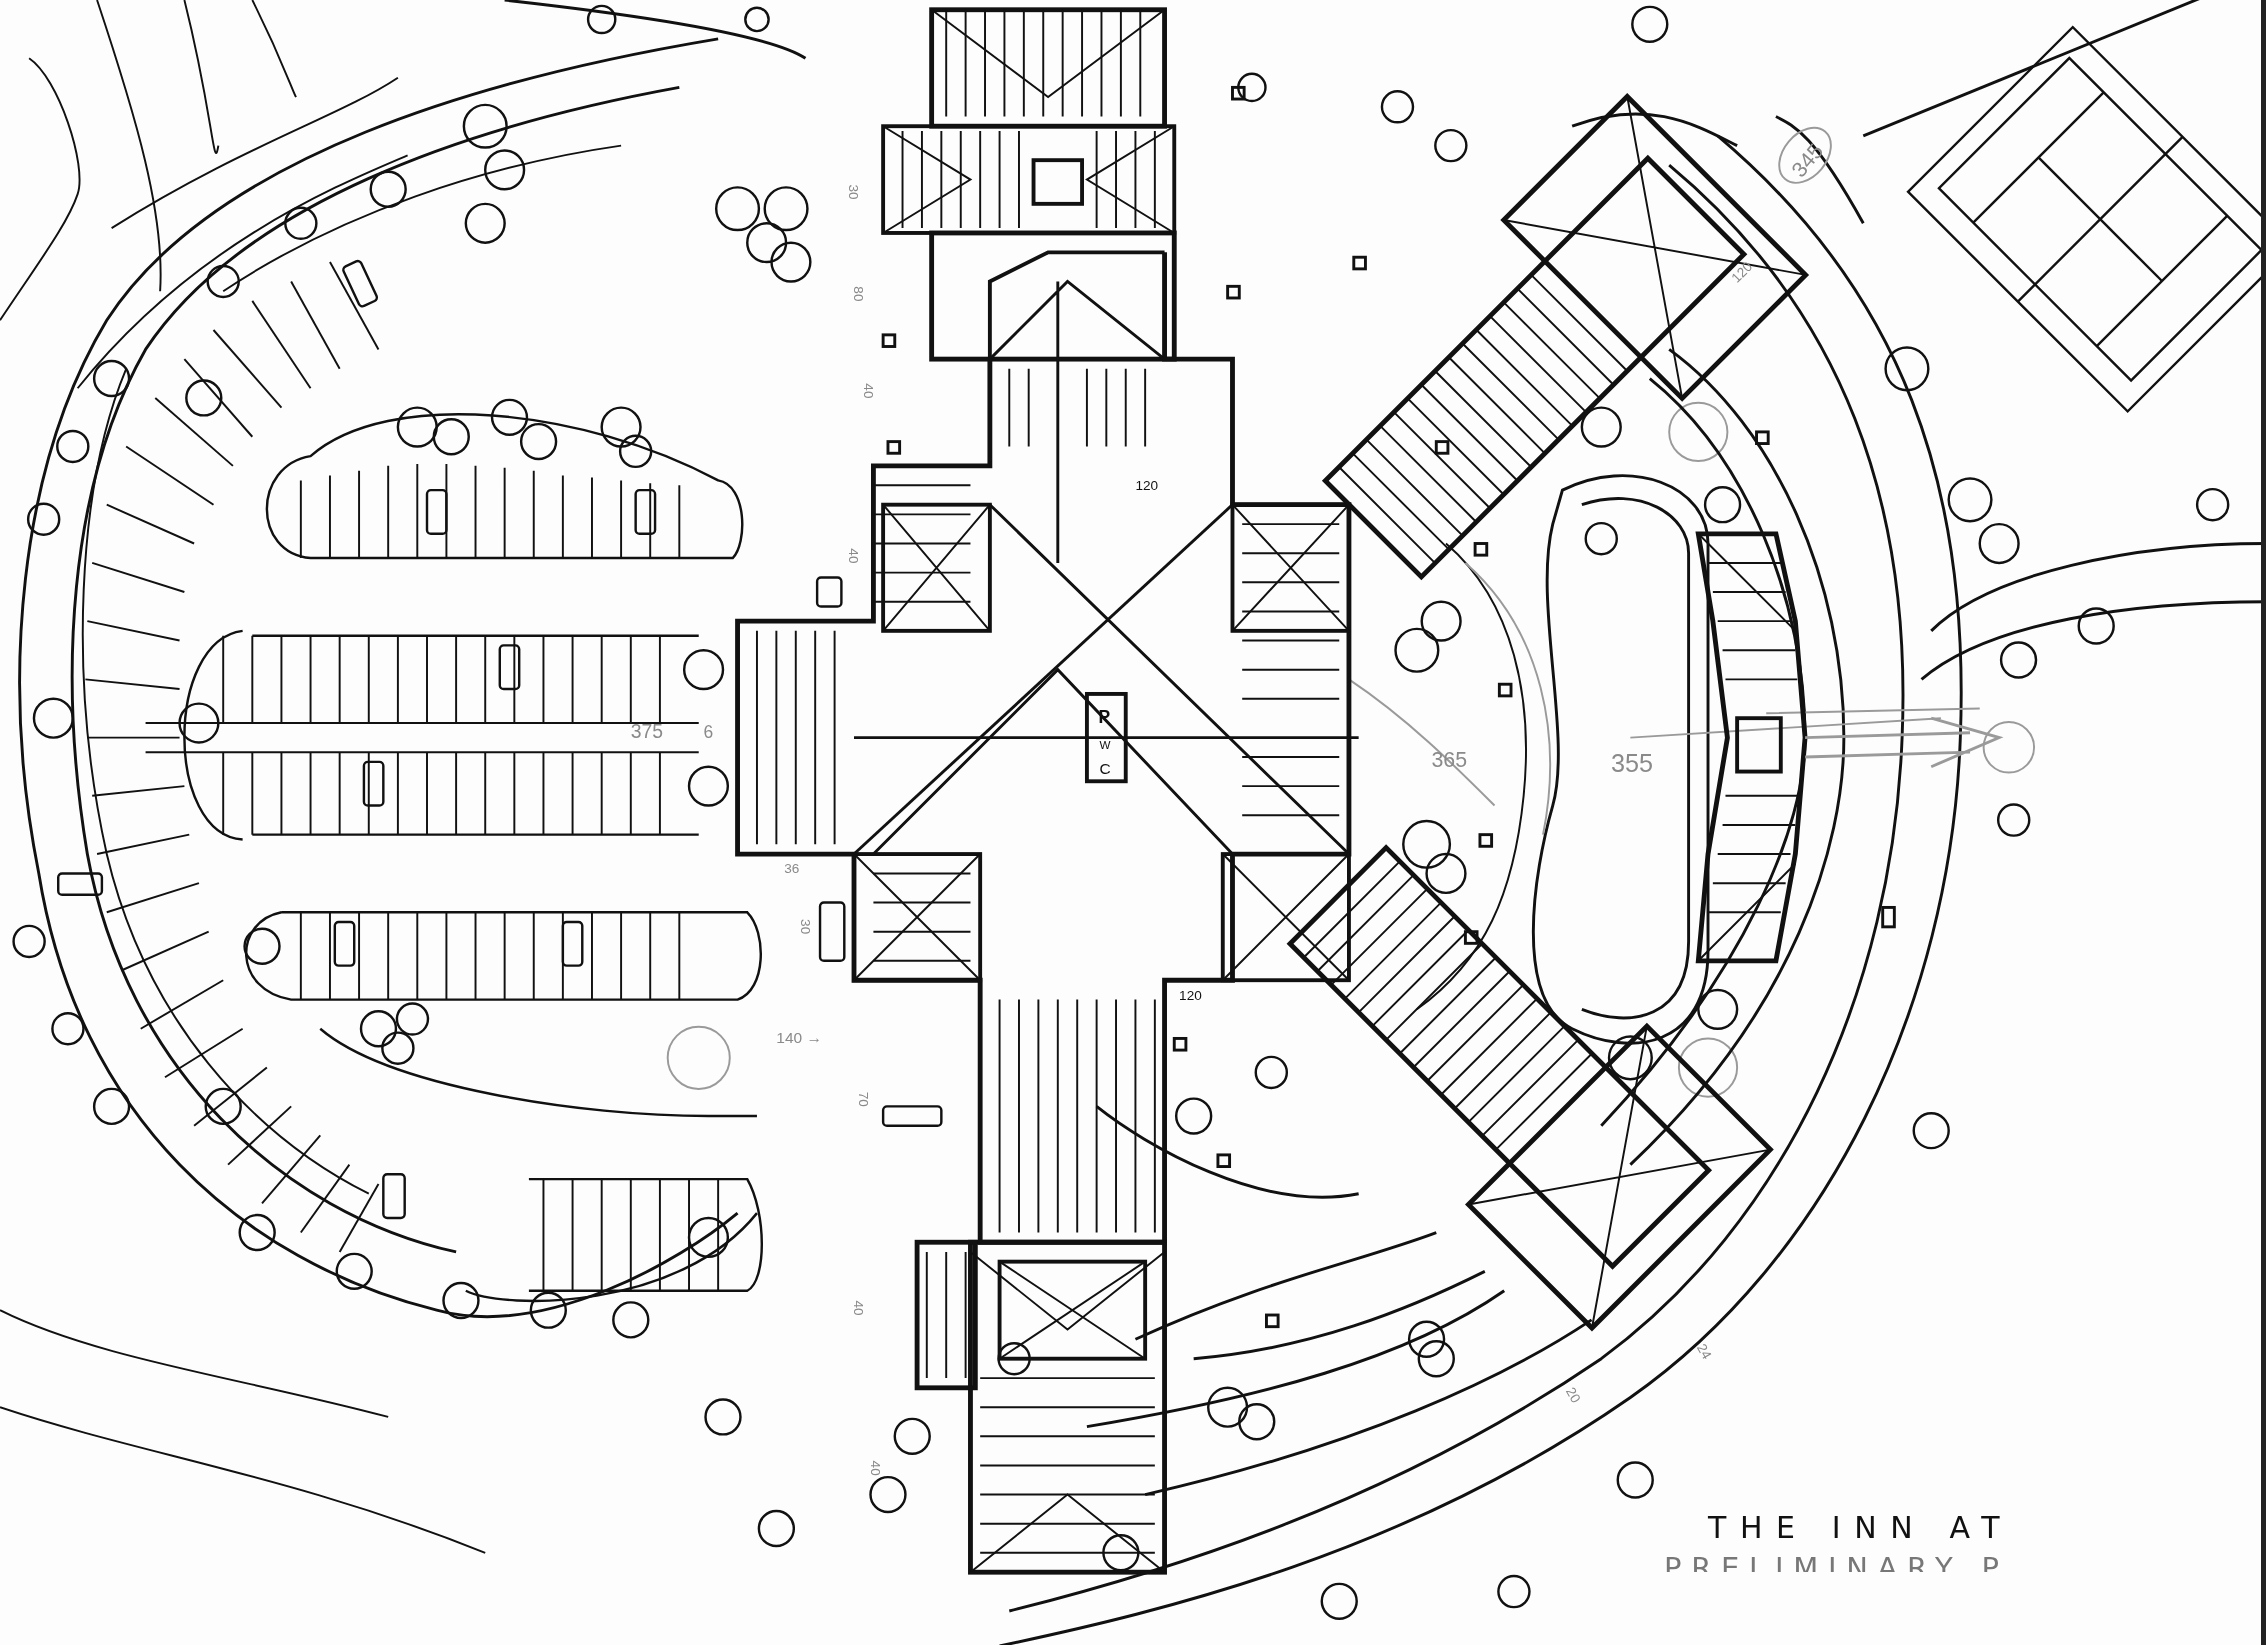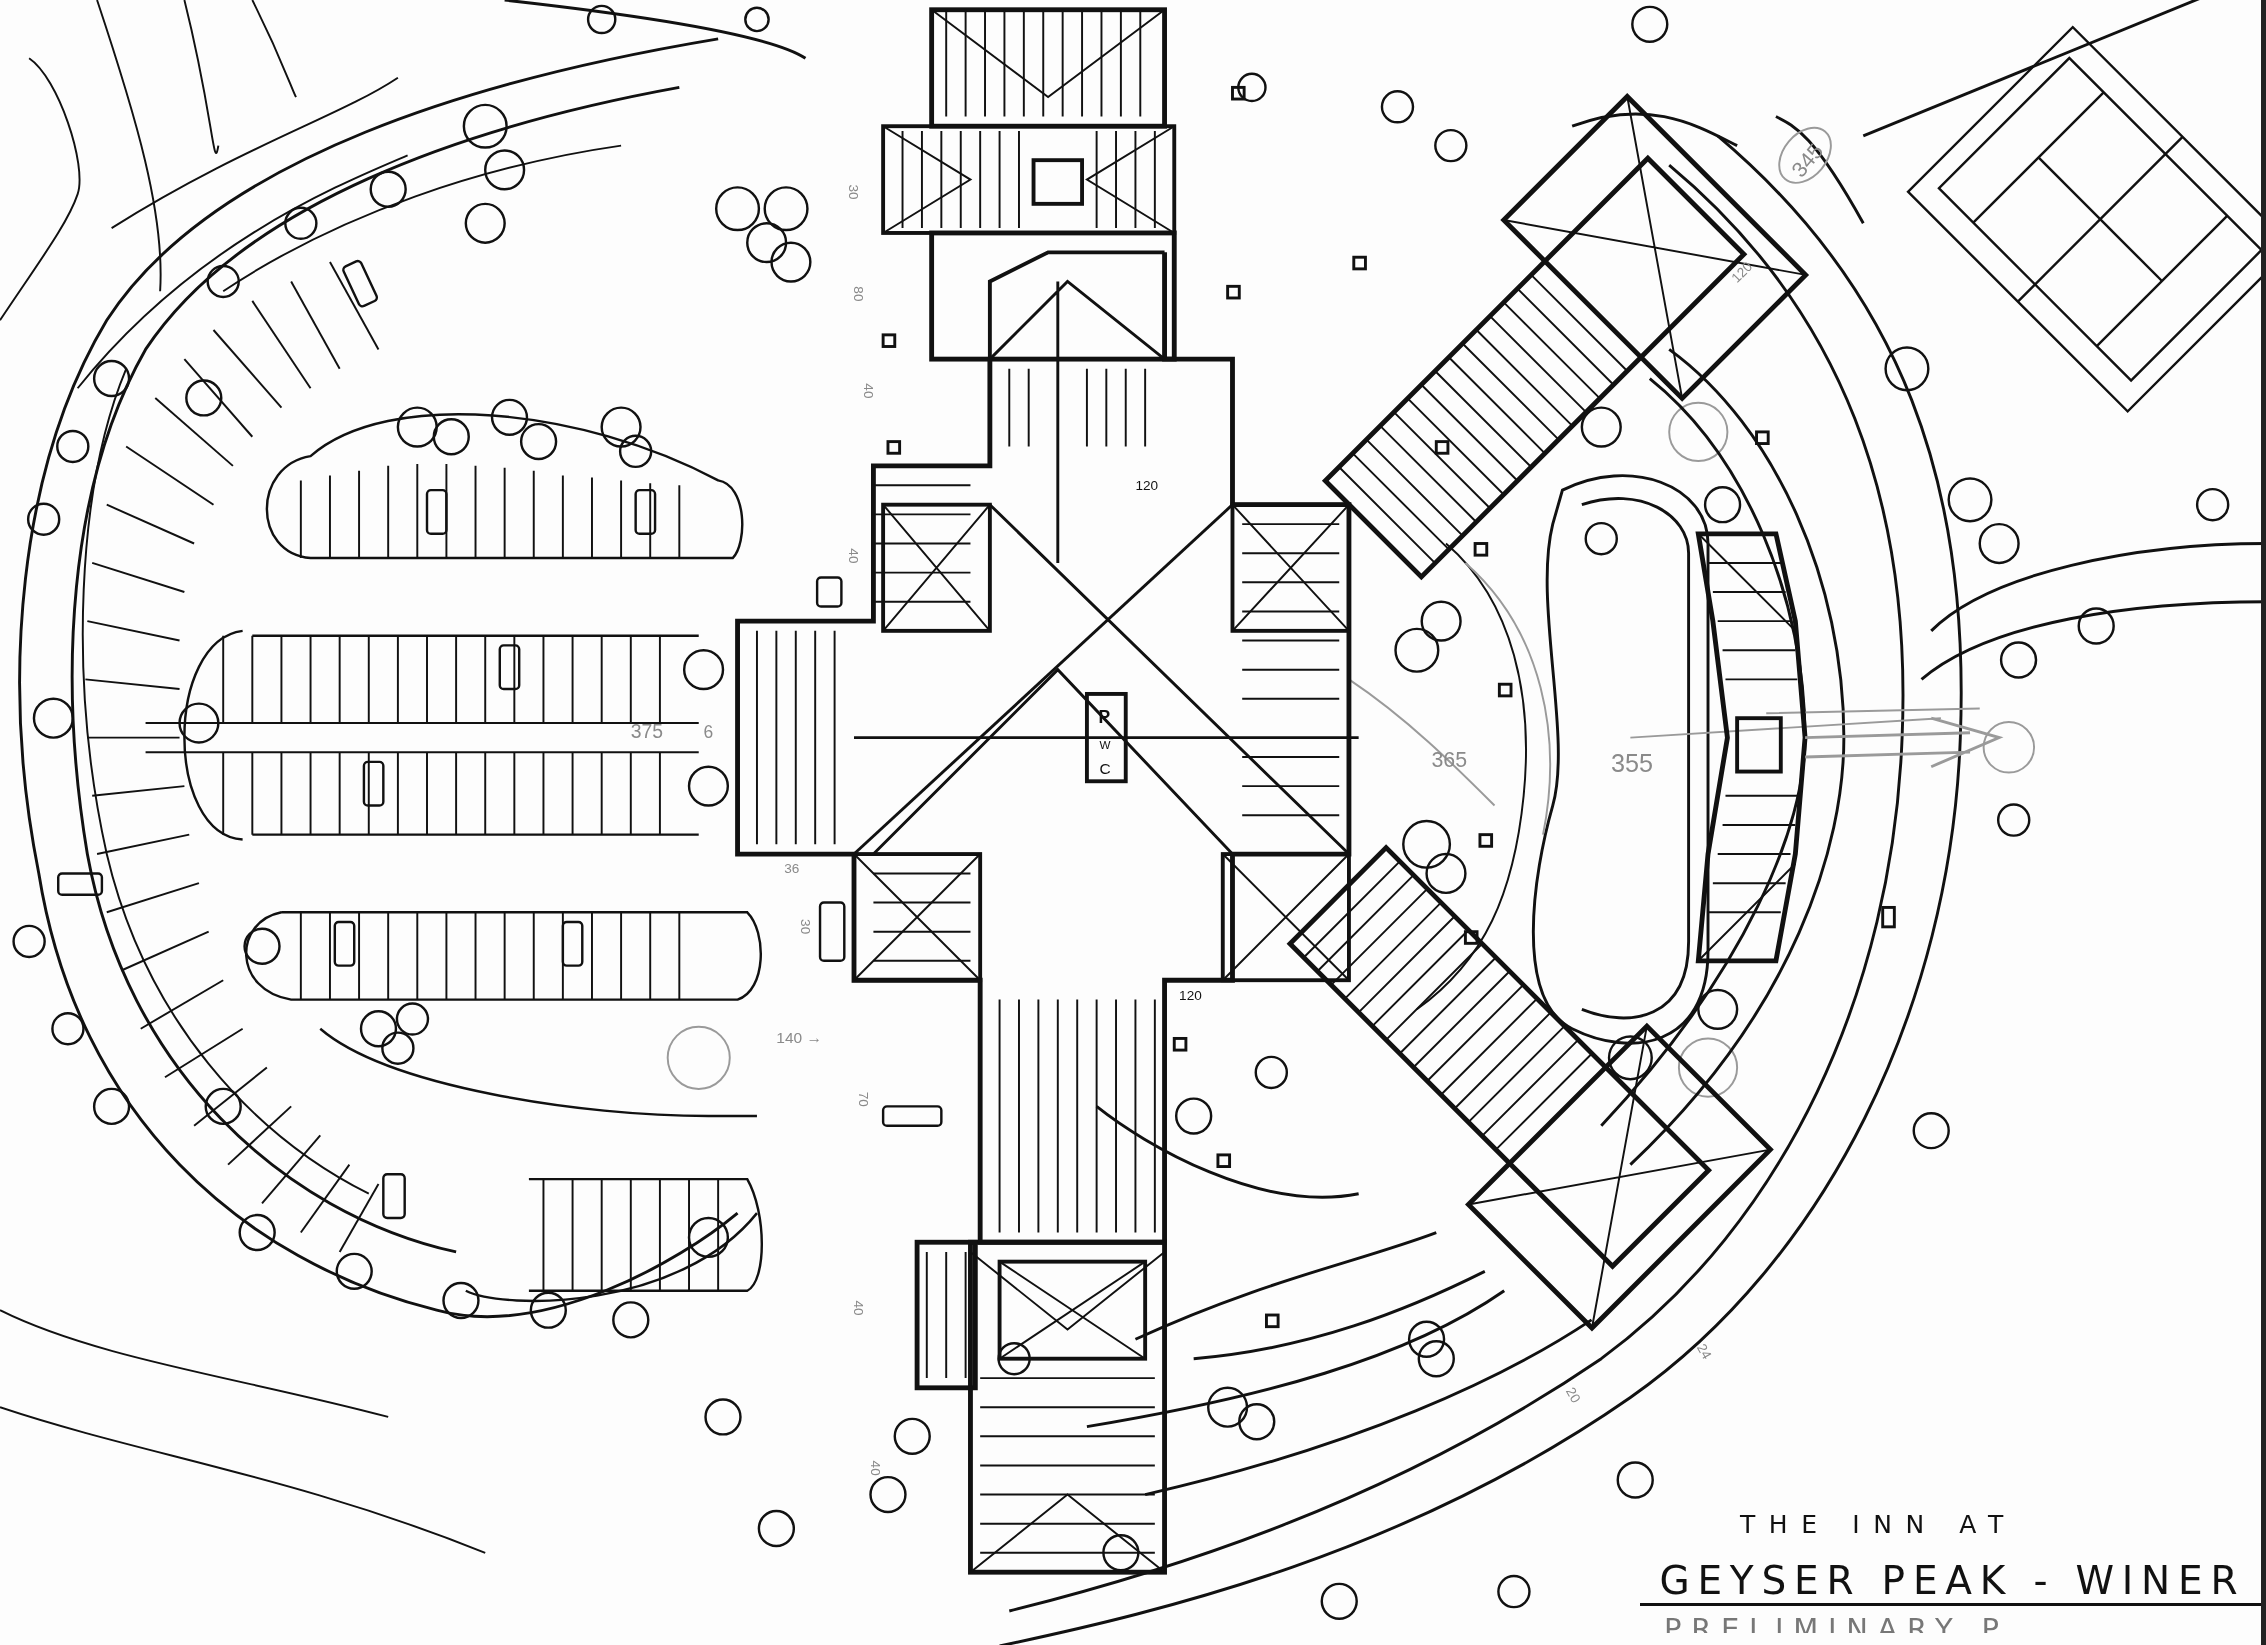--- a/index.html
+++ b/index.html
@@ -5,21 +5,21 @@
   html, body { margin:0; padding:0; background:#ffffff; }
   body { width:2267px; height:1646px; overflow:hidden; position:relative;
          font-family:"Liberation Sans", sans-serif; }
   #sheet { position:absolute; left:0; top:0; width:2267px; height:1646px; background:#fdfdfd; }
   svg { position:absolute; left:0; top:0; }
   .ink { stroke:#111; fill:none; }
   .pencil { stroke:#9a9a9a; fill:none; }
   .lbl-pencil { fill:#8a8a8a; font-family:"Liberation Sans", sans-serif; }
   .lbl-ink { fill:#111; font-family:"Liberation Sans", sans-serif; }
   .title-block { position:absolute; left:1640px; top:1510px; width:627px; color:#111; }
-  .title-line1 { font-family:"DejaVu Sans", sans-serif; font-size:25px; letter-spacing:13.6px; margin-left:100px; }
+  .title-line1 { font-family:"DejaVu Sans", sans-serif; font-size:30px; letter-spacing:13.6px; margin-left:68px; }
   .title-line2 { font-family:"DejaVu Sans", sans-serif; font-size:39px; letter-spacing:7.8px; margin-top:19.4px;
                  border-bottom:3.9px solid #111; padding-left:19.4px; white-space:nowrap; overflow:hidden; }
   .title-line3 { font-family:"DejaVu Sans", sans-serif; font-size:29px; letter-spacing:9.7px; color:#777;
                  margin-top:5.8px; margin-left:24px; white-space:nowrap; overflow:hidden; height:21.3px; }
   .edge-shadow { position:absolute; right:0; top:0; width:5.8px; height:1646px; background:#222; }
 </style>
 </head>
 <body>
 
 <div id="sheet">
@@ -347,18 +347,17 @@
 
   <g>
     <text class="lbl-ink" x="1132" y="745" font-size="18" font-weight="bold">P</text>
     <text class="lbl-ink" x="1133" y="772" font-size="12">W</text>
     <text class="lbl-ink" x="1133" y="798" font-size="16">C</text>
   </g>
 </svg>
 
 <div class="title-block">
   <div class="title-line1">THE INN AT</div>
-  <div class="title-line2">GEYSER PEAK - WINER</div>
   <div class="title-line3">PRELIMINARY P</div>
 </div>
 <div class="edge-shadow"></div>
 </div>
 
 
 </body></html>

